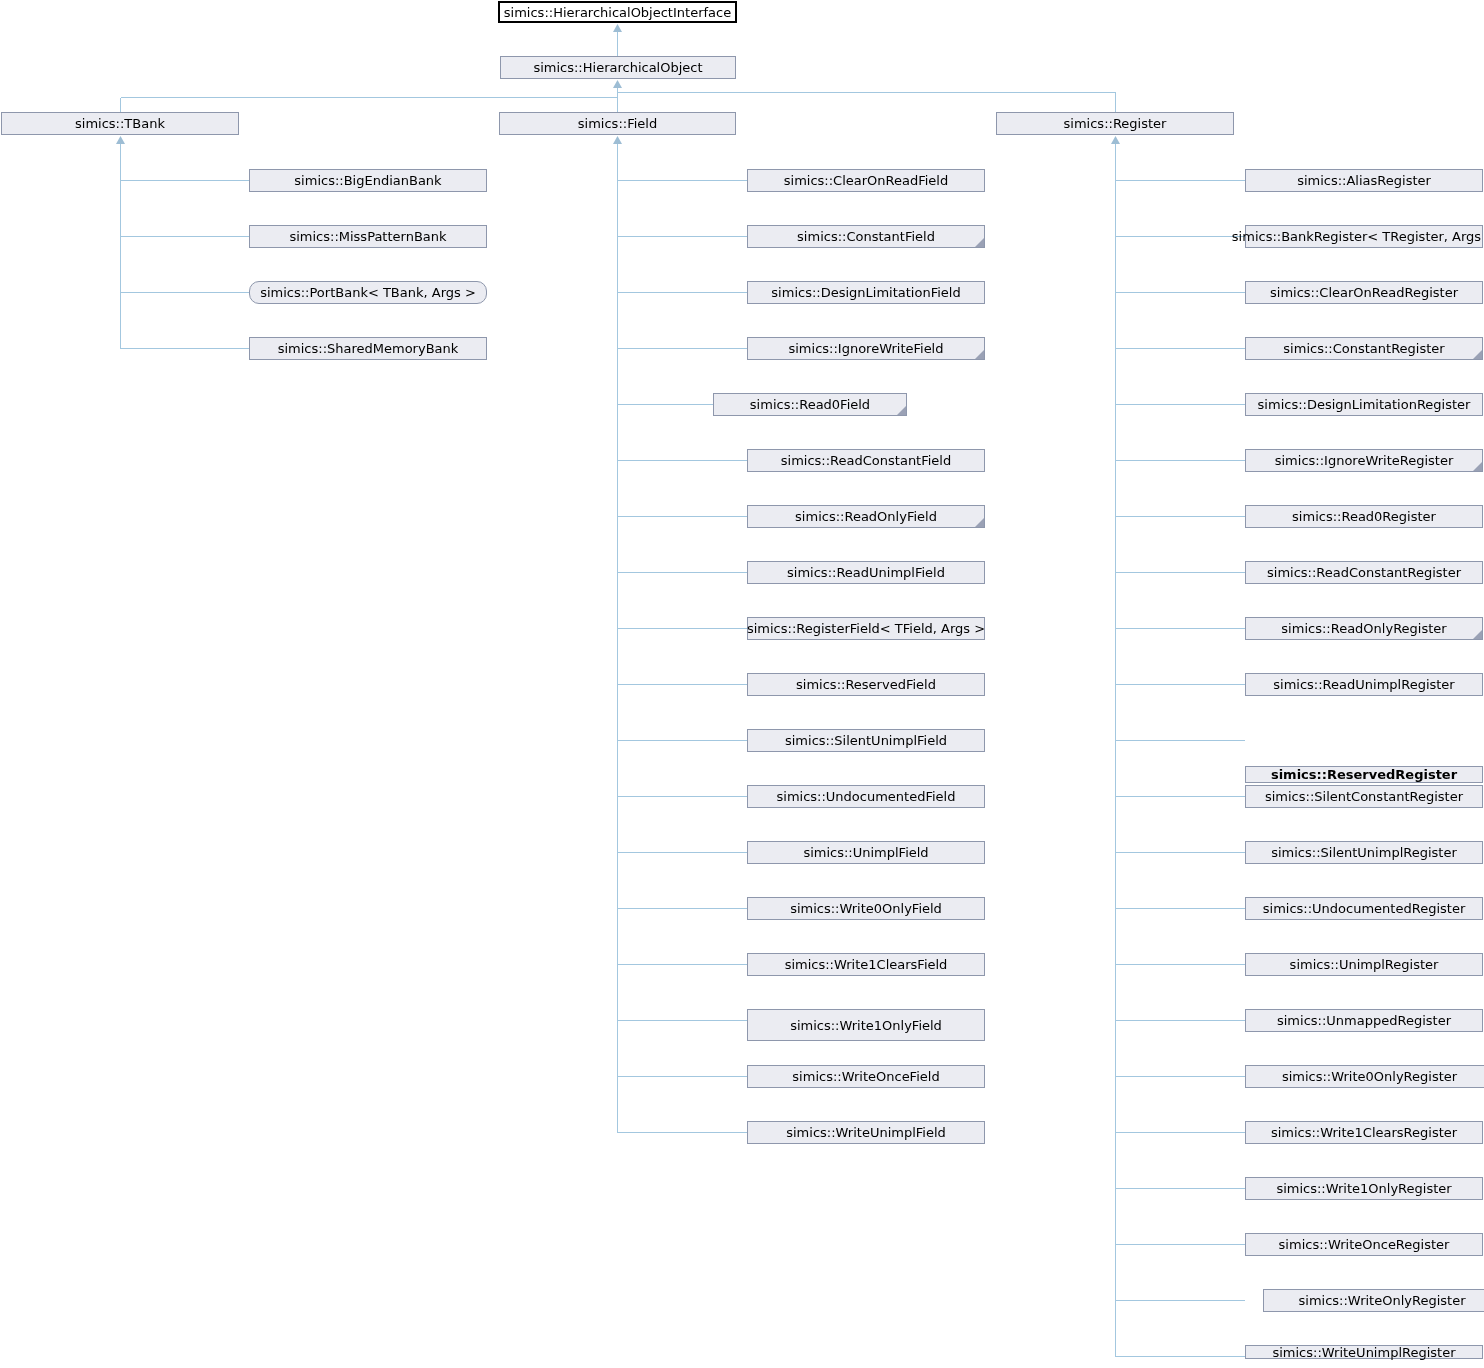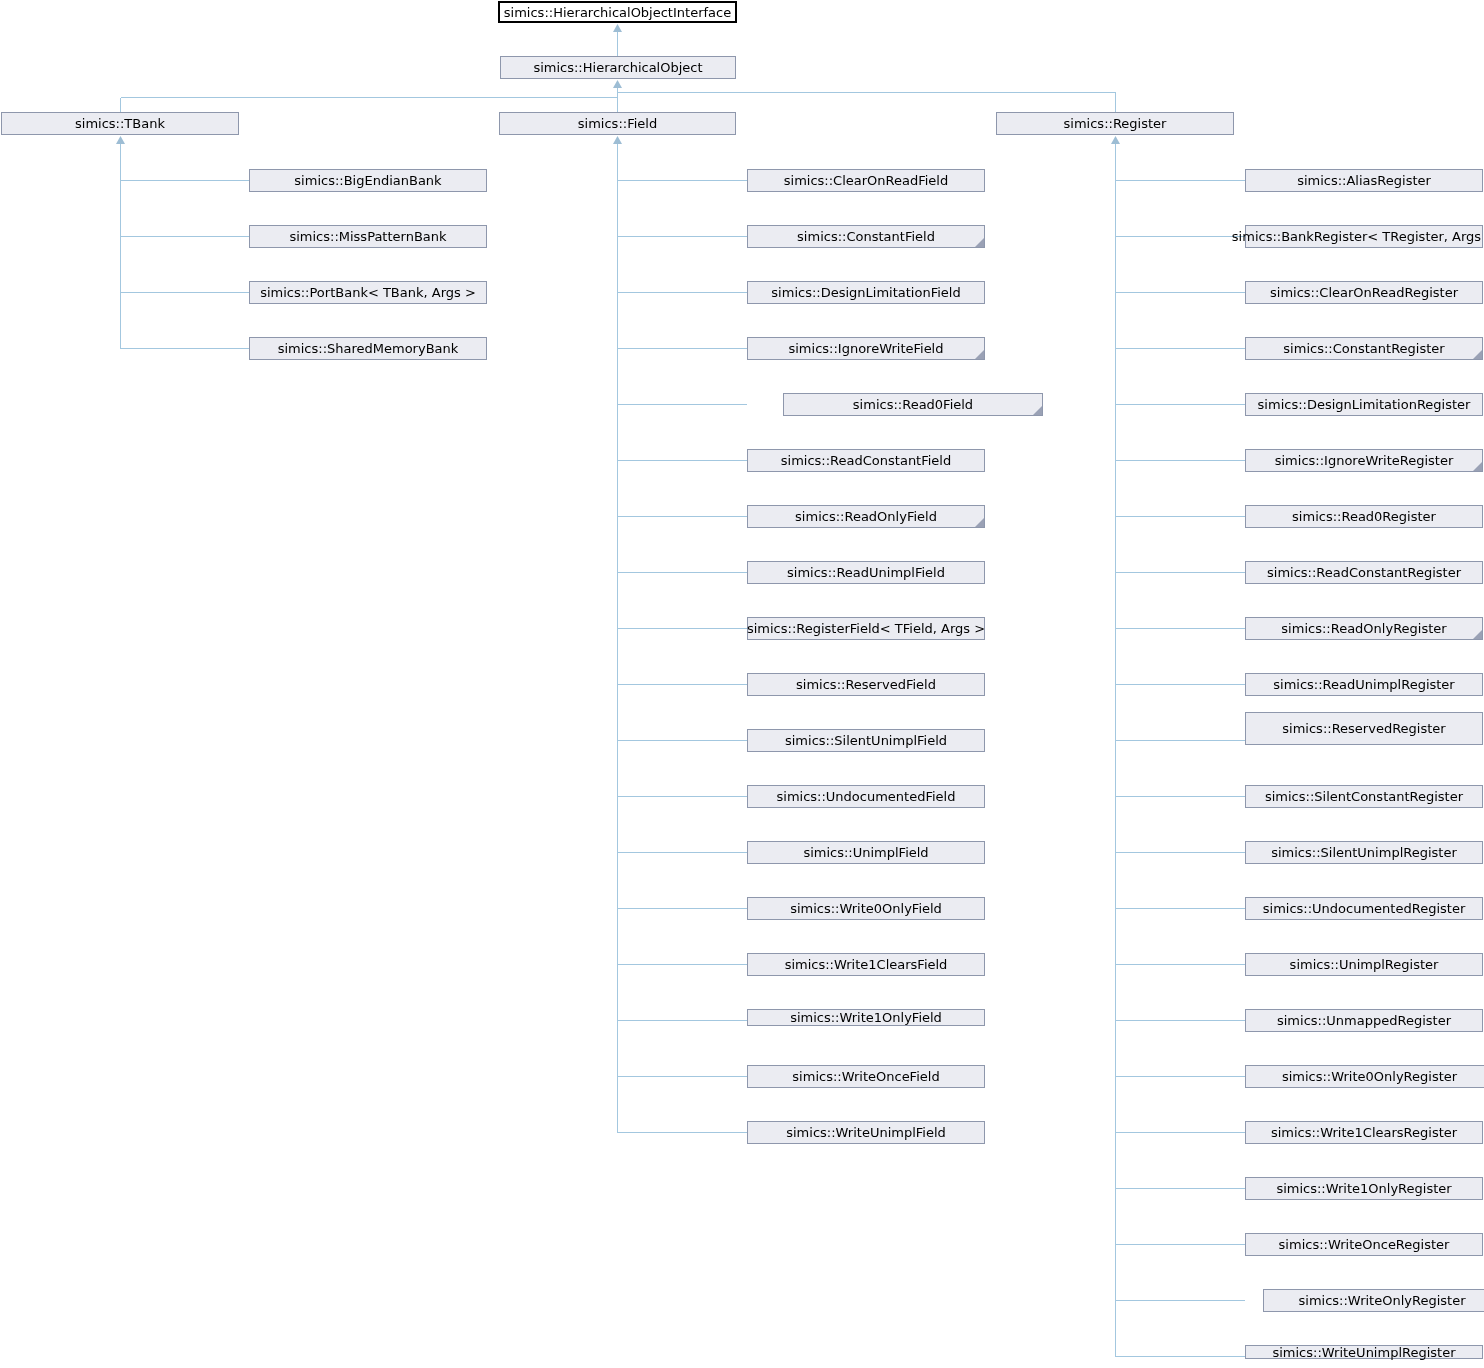--- a/index.html
+++ b/index.html
@@ -121,41 +121,41 @@
 
   <div class="node" id="node-parent-2">
     <span class="node-label">simics::Register</span>
   </div>
 <div class="node" style="left: 249px; top: 169px; width: 238px; height: 23px;">
       <span class="node-label">simics::BigEndianBank</span>
     </div>
     <div class="node" style="left: 249px; top: 225px; width: 238px; height: 23px;">
       <span class="node-label">simics::MissPatternBank</span>
     </div>
-    <div class="node" style="left: 249px; top: 281px; width: 238px; height: 23px;">
+    <div class="node" style="left: 249px; top: 281px; width: 238px; height: 23px; border-radius: 10px;">
       <span class="node-label">simics::PortBank&lt; TBank, Args &gt;</span>
     </div>
     <div class="node" style="left: 249px; top: 337px; width: 238px; height: 23px;">
       <span class="node-label">simics::SharedMemoryBank</span>
     </div>
     <div class="node" style="left: 747px; top: 169px; width: 238px; height: 23px;">
       <span class="node-label">simics::ClearOnReadField</span>
     </div>
     <div class="node" style="left: 747px; top: 225px; width: 238px; height: 23px;">
       <span class="node-label">simics::ConstantField</span>
       <div class="fold"></div>
     </div>
     <div class="node" style="left: 747px; top: 281px; width: 238px; height: 23px;">
       <span class="node-label">simics::DesignLimitationField</span>
     </div>
     <div class="node" style="left: 747px; top: 337px; width: 238px; height: 23px;">
       <span class="node-label">simics::IgnoreWriteField</span>
       <div class="fold"></div>
     </div>
-    <div class="node" style="left: 783px; top: 393px; width: 260px; height: 23px;">
+    <div class="node" style="left: 713px; top: 393px; width: 194px; height: 23px;">
       <span class="node-label">simics::Read0Field</span>
       <div class="fold"></div>
     </div>
     <div class="node" style="left: 747px; top: 449px; width: 238px; height: 23px;">
       <span class="node-label">simics::ReadConstantField</span>
     </div>
     <div class="node" style="left: 747px; top: 505px; width: 238px; height: 23px;">
       <span class="node-label">simics::ReadOnlyField</span>
       <div class="fold"></div>
     </div>
@@ -176,21 +176,21 @@
     </div>
     <div class="node" style="left: 747px; top: 841px; width: 238px; height: 23px;">
       <span class="node-label">simics::UnimplField</span>
     </div>
     <div class="node" style="left: 747px; top: 897px; width: 238px; height: 23px;">
       <span class="node-label">simics::Write0OnlyField</span>
     </div>
     <div class="node" style="left: 747px; top: 953px; width: 238px; height: 23px;">
       <span class="node-label">simics::Write1ClearsField</span>
     </div>
-    <div class="node" style="left: 747px; top: 1009px; width: 238px; height: 17px;">
+    <div class="node" style="left: 747px; top: 1009px; width: 238px; height: 32px;">
       <span class="node-label">simics::Write1OnlyField</span>
     </div>
     <div class="node" style="left: 747px; top: 1065px; width: 238px; height: 23px;">
       <span class="node-label">simics::WriteOnceField</span>
     </div>
     <div class="node" style="left: 747px; top: 1121px; width: 238px; height: 23px;">
       <span class="node-label">simics::WriteUnimplField</span>
     </div>
     <div class="node" style="left: 1245px; top: 169px; width: 238px; height: 23px;">
       <span class="node-label">simics::AliasRegister</span>
@@ -218,21 +218,21 @@
     <div class="node" style="left: 1245px; top: 561px; width: 238px; height: 23px;">
       <span class="node-label">simics::ReadConstantRegister</span>
     </div>
     <div class="node" style="left: 1245px; top: 617px; width: 238px; height: 23px;">
       <span class="node-label">simics::ReadOnlyRegister</span>
       <div class="fold"></div>
     </div>
     <div class="node" style="left: 1245px; top: 673px; width: 238px; height: 23px;">
       <span class="node-label">simics::ReadUnimplRegister</span>
     </div>
-    <div class="node" style="left: 1245px; top: 712px; width: 238px; height: 33px;">
+    <div class="node" style="left: 1245px; top: 766px; width: 238px; height: 17px; font-weight: bold;">
       <span class="node-label">simics::ReservedRegister</span>
     </div>
     <div class="node" style="left: 1245px; top: 785px; width: 238px; height: 23px;">
       <span class="node-label">simics::SilentConstantRegister</span>
     </div>
     <div class="node" style="left: 1245px; top: 841px; width: 238px; height: 23px;">
       <span class="node-label">simics::SilentUnimplRegister</span>
     </div>
     <div class="node" style="left: 1245px; top: 897px; width: 238px; height: 23px;">
       <span class="node-label">simics::UndocumentedRegister</span>

